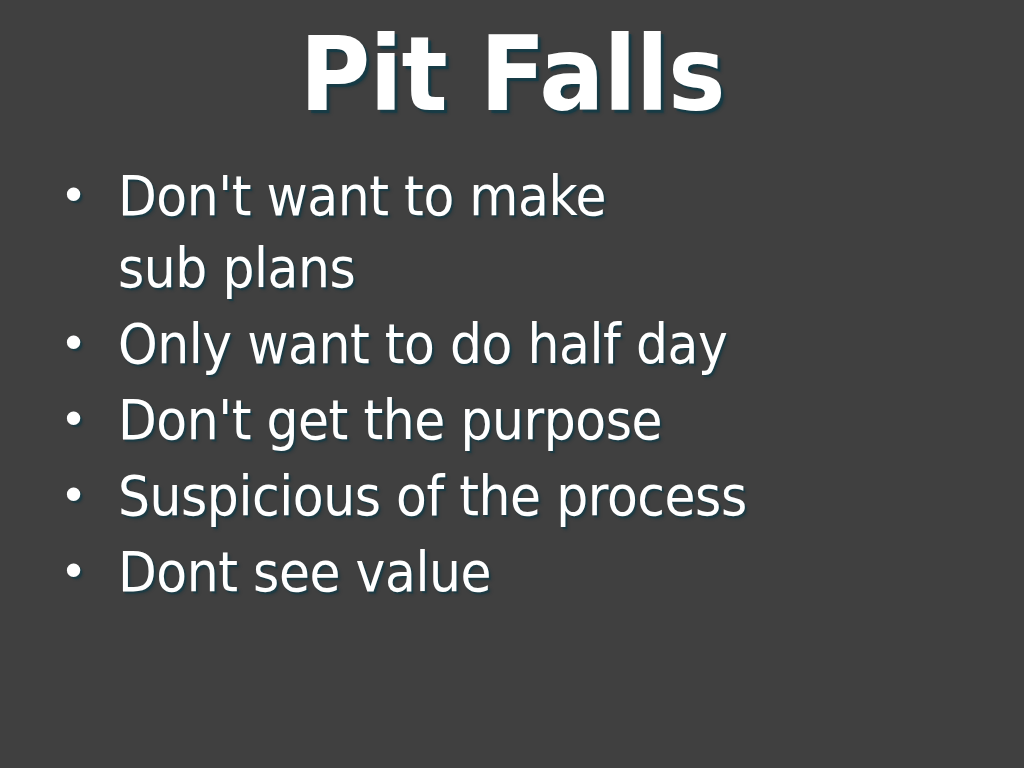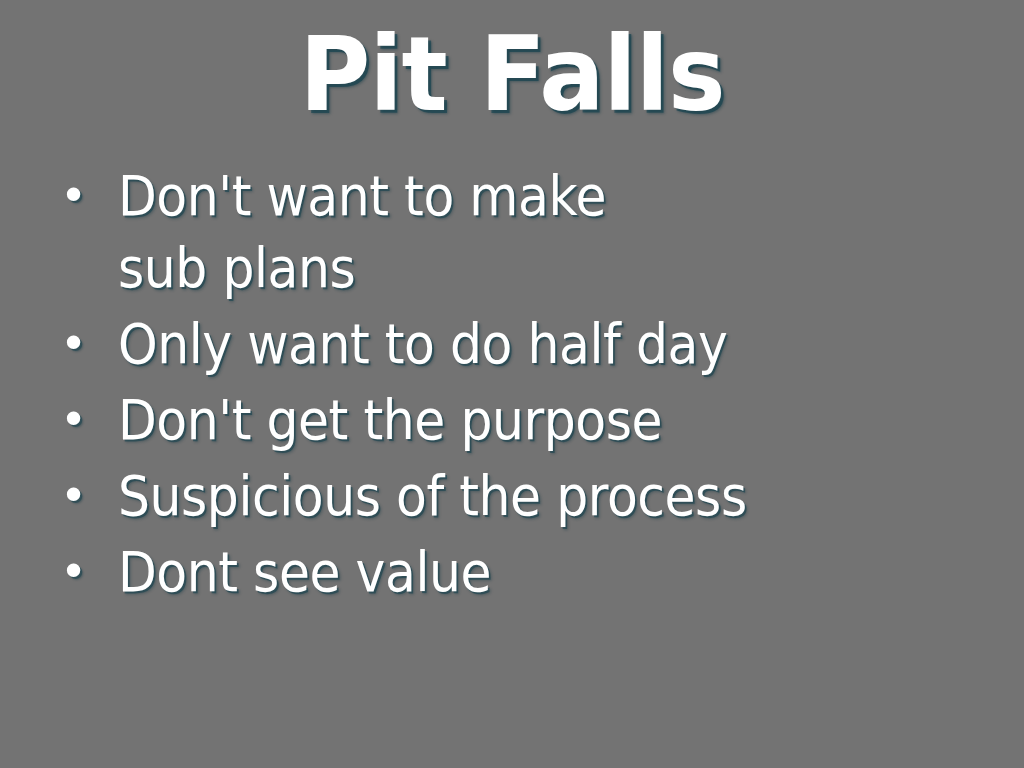--- a/index.html
+++ b/index.html
@@ -96,21 +96,21 @@
   }
 
   
   .bullet-row.wrap .bullet-text {
     max-width: 640px;
   }
 </style>
 </head>
 <body>
 
-<div id="slide" style="background: #737373; text-decoration: underline;">
+<div id="slide" style="background: #404040; text-decoration: underline;">
 
   <div id="slide-title">Pit Falls</div>
 
   <ul id="bullet-list">
 
     <li class="bullet-row wrap">
       <span class="bullet-marker">•</span>
       <span class="bullet-text">Don't want to make sub plans</span>
     </li>
 

